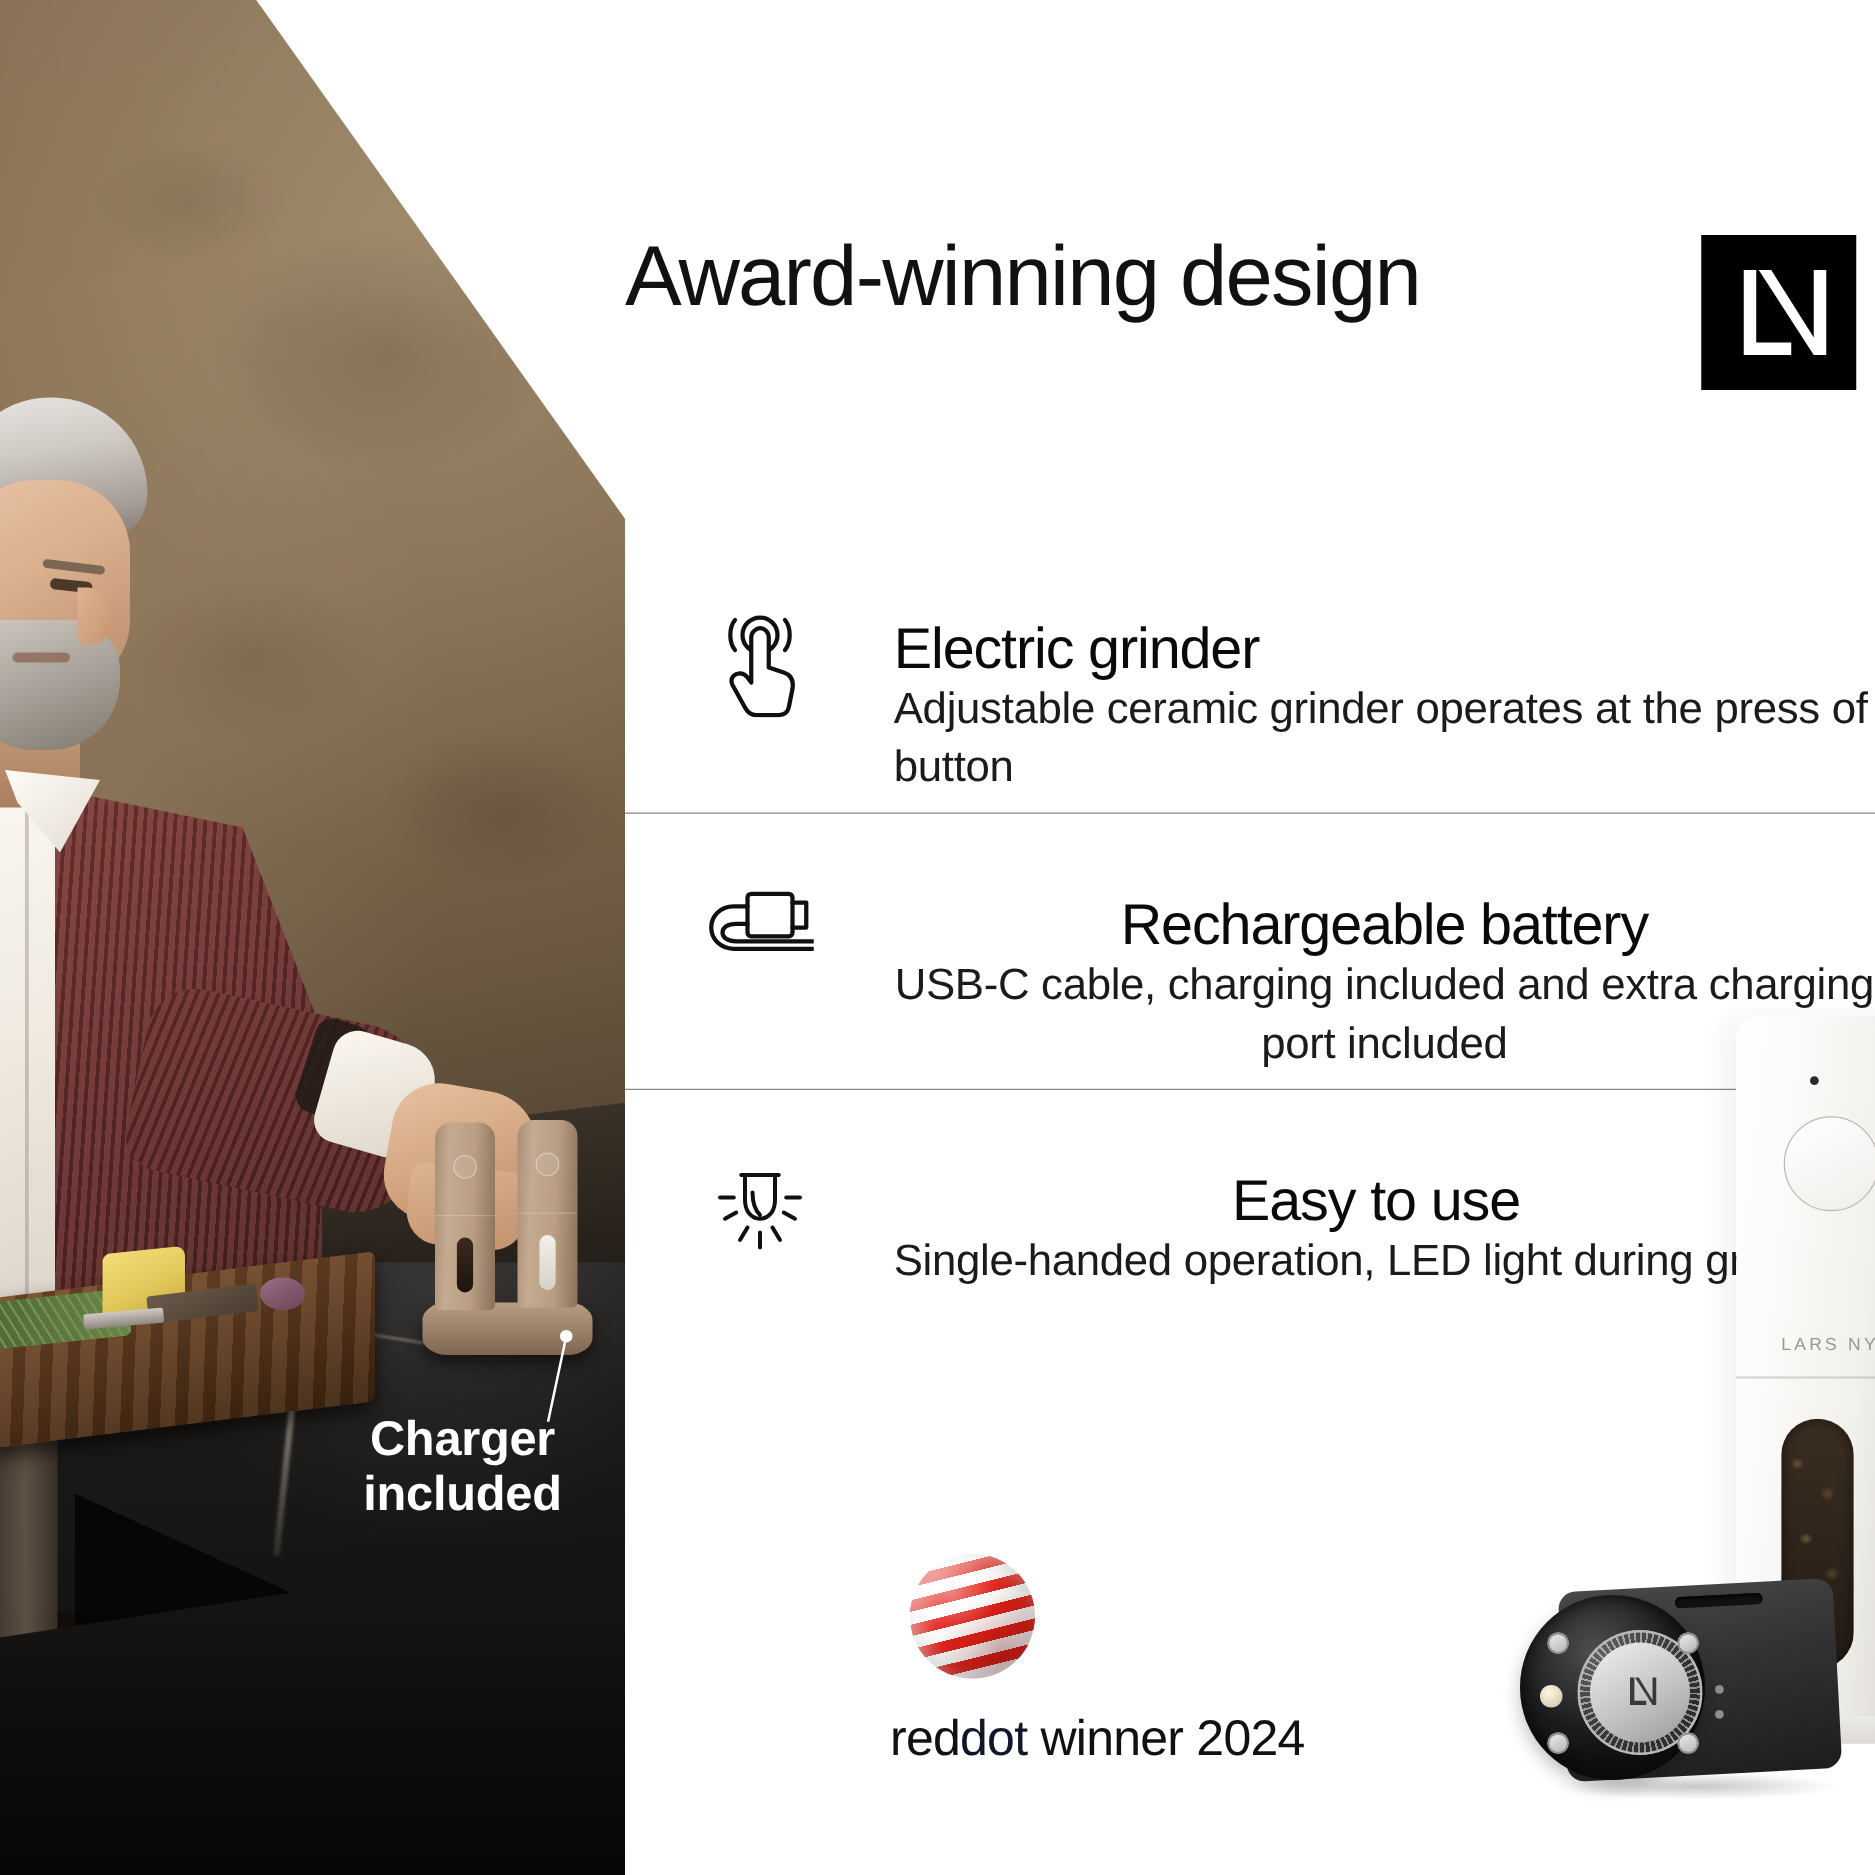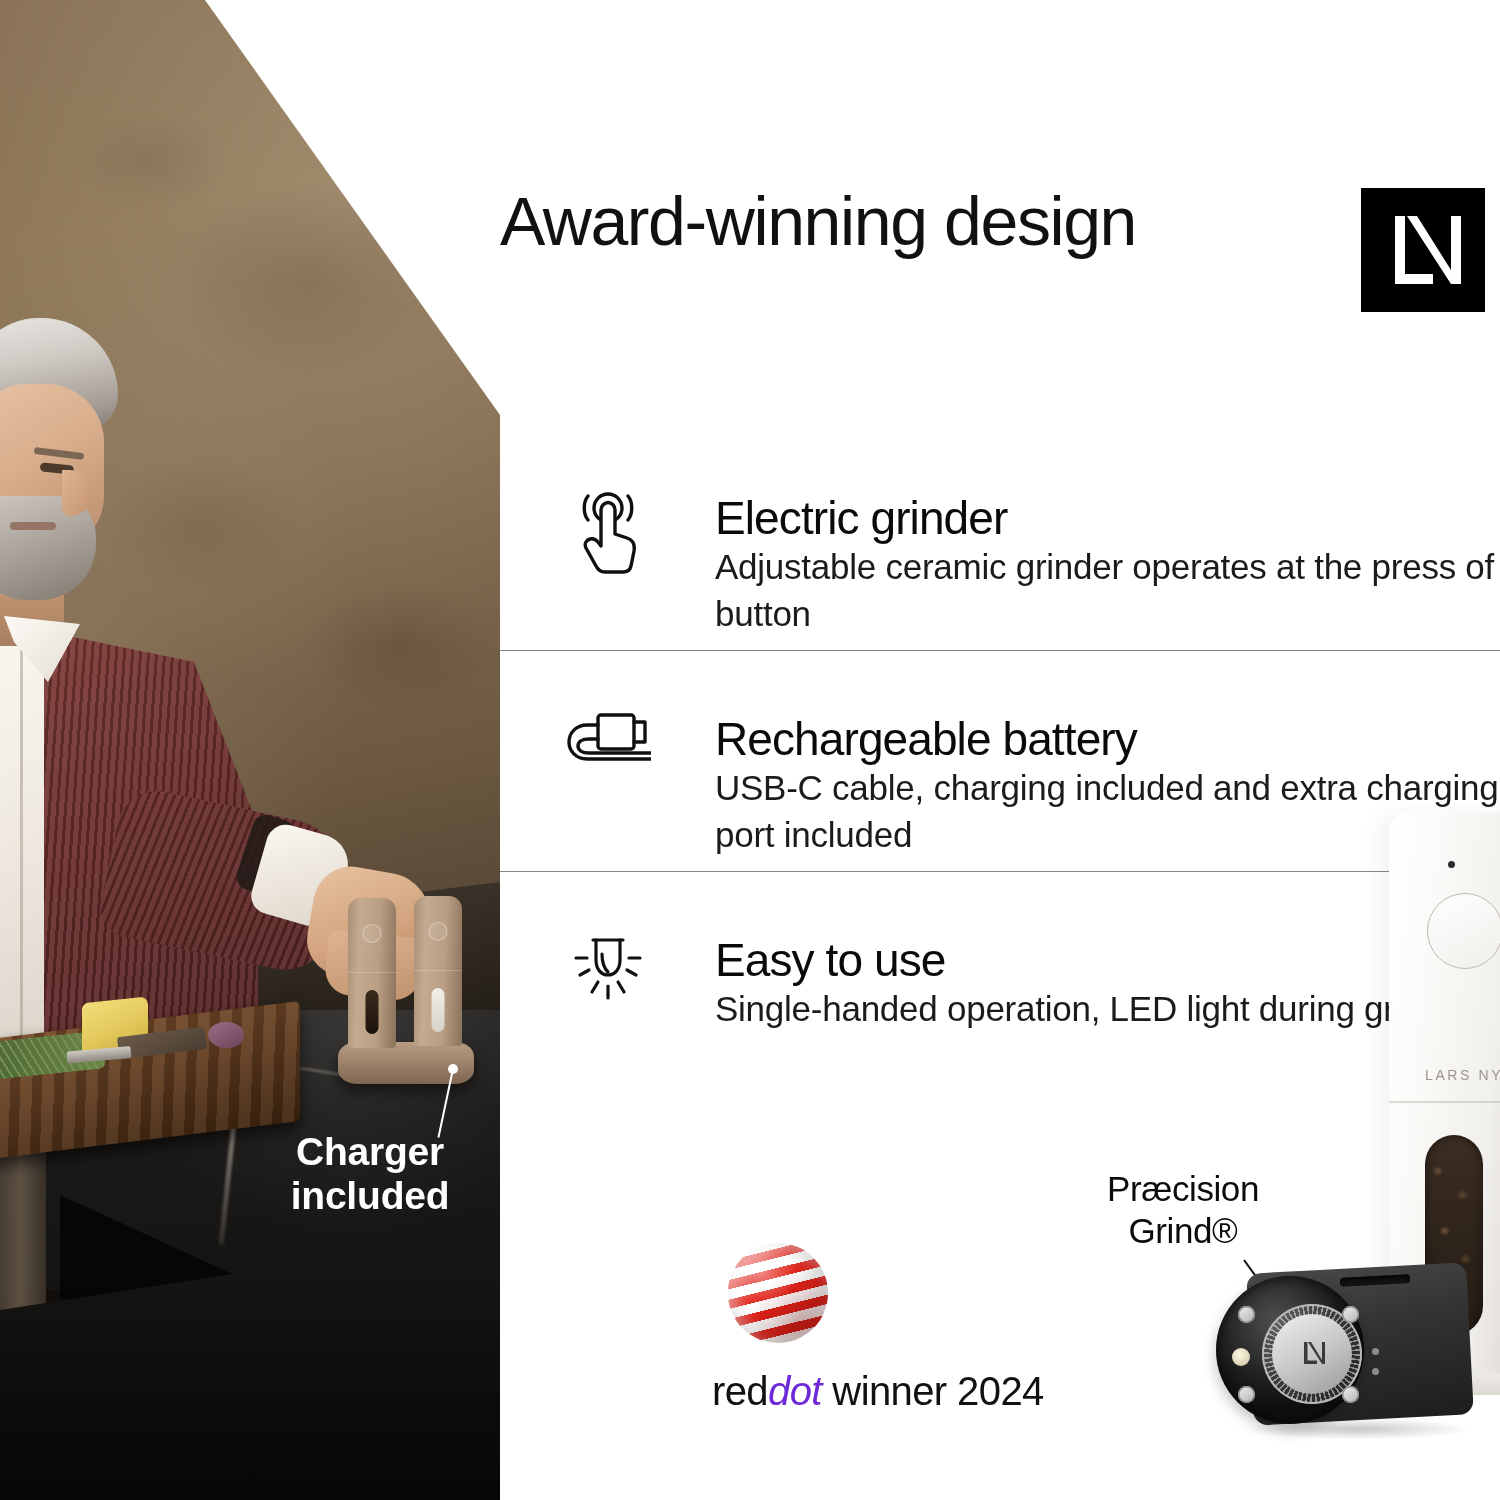--- a/index.html
+++ b/index.html
@@ -218,21 +218,21 @@
     position:absolute;left:500px;top:183px;width:640px;
     font-size:68px;line-height:1.14;font-weight:400;color:#111;letter-spacing:-1.4px;
   }
   .logo{
     position:absolute;left:1361px;top:188px;width:124px;height:124px;background:#000;
   }
   .logo svg{display:block;}
 
   .features{position:absolute;left:500px;top:430px;width:1000px;}
   .feature{position:relative;display:flex;align-items:flex-start;min-height:220px;}
-  .feature + .feature{border-top:1px solid #8a8884;}
+  .feature + .feature{border-top:1px solid #8a8884;text-align:center;}
   .f-icon{
     width:215px;flex:0 0 215px;display:flex;align-items:center;justify-content:center;
     padding-top:58px;
   }
   .f-body{padding-top:24px;}
   .f-title{font-size:46px;line-height:1.14;font-weight:500;color:#0a0a0a;letter-spacing:-.9px;margin-top:38px;}
   .f-desc{font-size:35px;line-height:1.33;font-weight:400;color:#1b1b1b;letter-spacing:-.25px;}
 
   
   .reddot{position:absolute;left:712px;top:1243px;width:360px;}
@@ -242,21 +242,21 @@
       repeating-linear-gradient(-14deg,
         #e2231a 0 9px, #ffffff 9px 19px);
     box-shadow:inset -14px -12px 26px rgba(0,0,0,.20), inset 10px 9px 18px rgba(255,255,255,.55);
   }
   .rd-sphere:after{
     content:"";position:absolute;inset:0;border-radius:50%;
     background:radial-gradient(62% 58% at 34% 30%, rgba(255,255,255,.42), rgba(255,255,255,0) 58%),
                radial-gradient(80% 80% at 72% 78%, rgba(120,10,6,.26), rgba(0,0,0,0) 62%);
   }
   .rd-text{margin-top:26px;font-size:40px;color:#111;letter-spacing:-.6px;white-space:nowrap;}
-  .rd-dot{color:#6d28d9;font-style:italic;}
+  .rd-dot{color:#0f172a;}
 
   
   .pg{position:absolute;left:1083px;top:1168px;width:200px;text-align:center;}
   .pg-text{font-size:35px;line-height:1.2;color:#0c0c0c;letter-spacing:-.4px;}
   .pg-line{
     position:absolute;left:160px;top:92px;width:2px;height:122px;background:#111;
     transform:rotate(-36deg);transform-origin:top center;
   }
   .pg-dot{position:absolute;left:230px;top:200px;width:9px;height:9px;border-radius:50%;background:#111;}
 
@@ -450,26 +450,20 @@
       </div>
     </div>
 
   </div>
 
   <div class="reddot">
     <div class="rd-sphere"></div>
     <div class="rd-text"><span>red</span><span class="rd-dot">dot</span><span> winner 2024</span></div>
   </div>
 
-  <div class="pg">
-    <div class="pg-text">Præcision</div>
-    <div class="pg-text">Grind®</div>
-    <div class="pg-line"></div>
-    <div class="pg-dot"></div>
-  </div>
 
   <div class="prod-white">
     <div class="pw-led"></div>
     <div class="pw-btn"></div>
     <div class="pw-brand">LARS NYS</div>
     <div class="pw-seam"></div>
     <div class="pw-win"></div>
   </div>
   <div class="prod-white-foot"></div>
 

